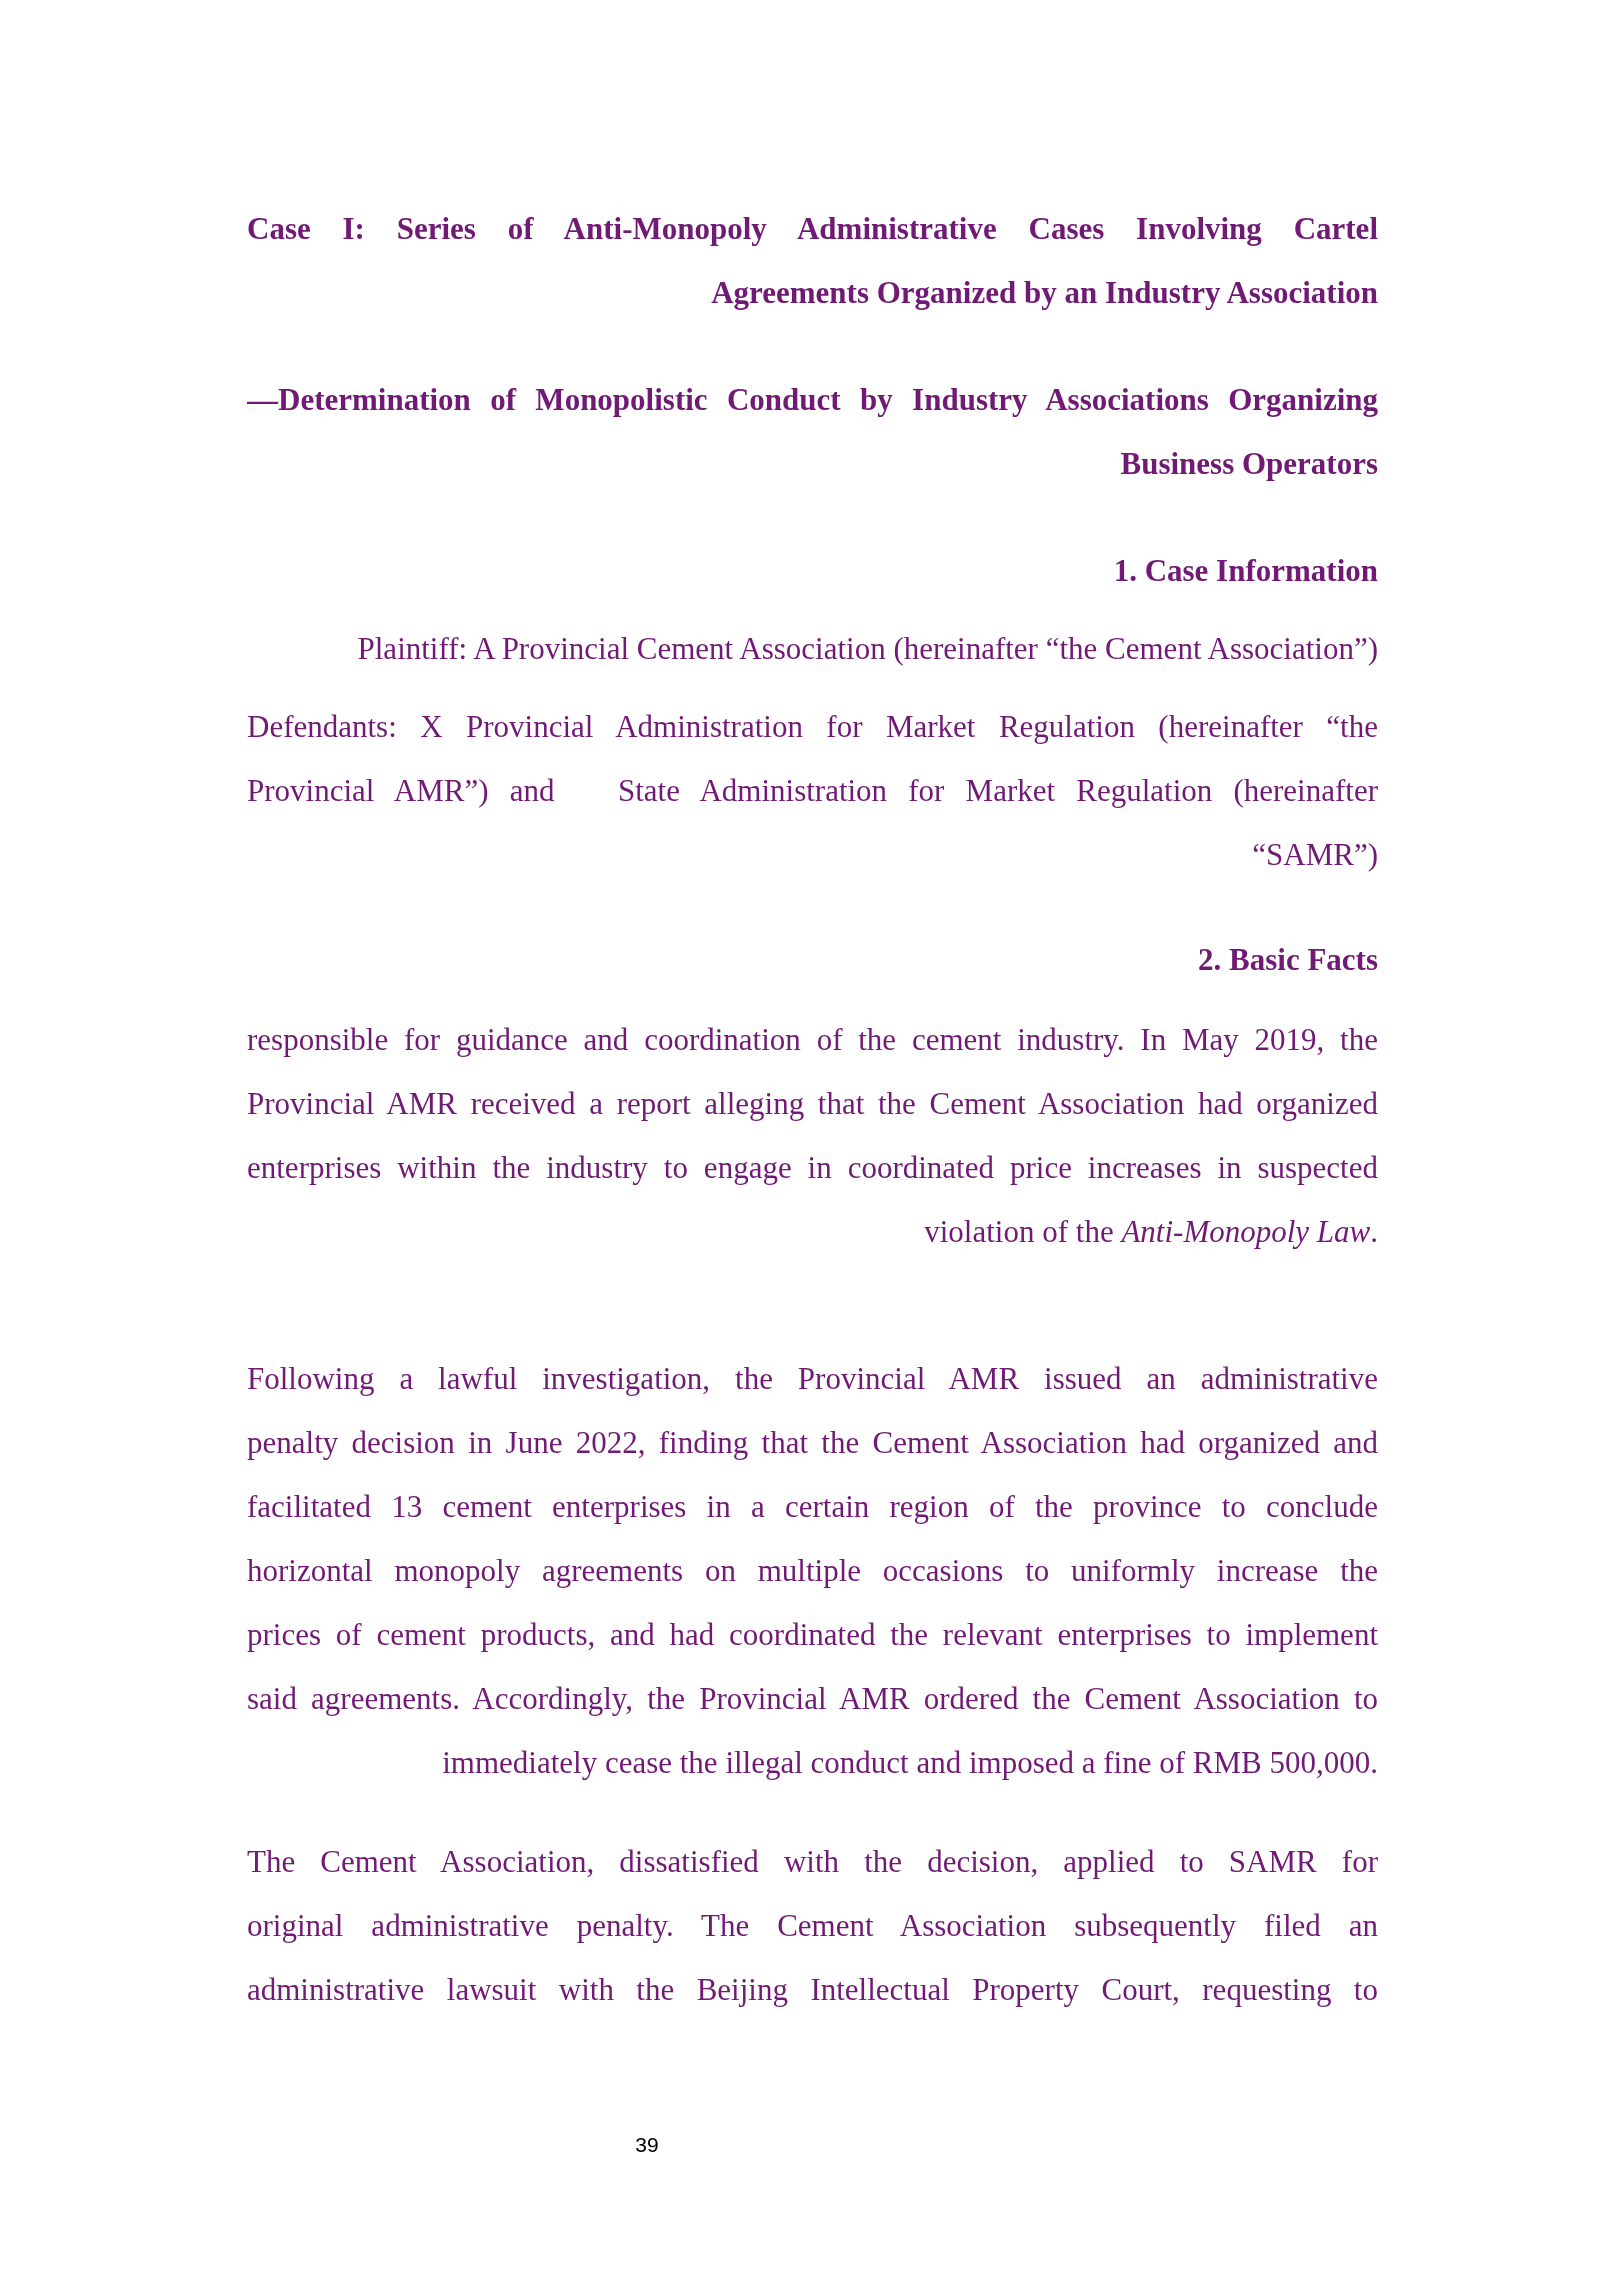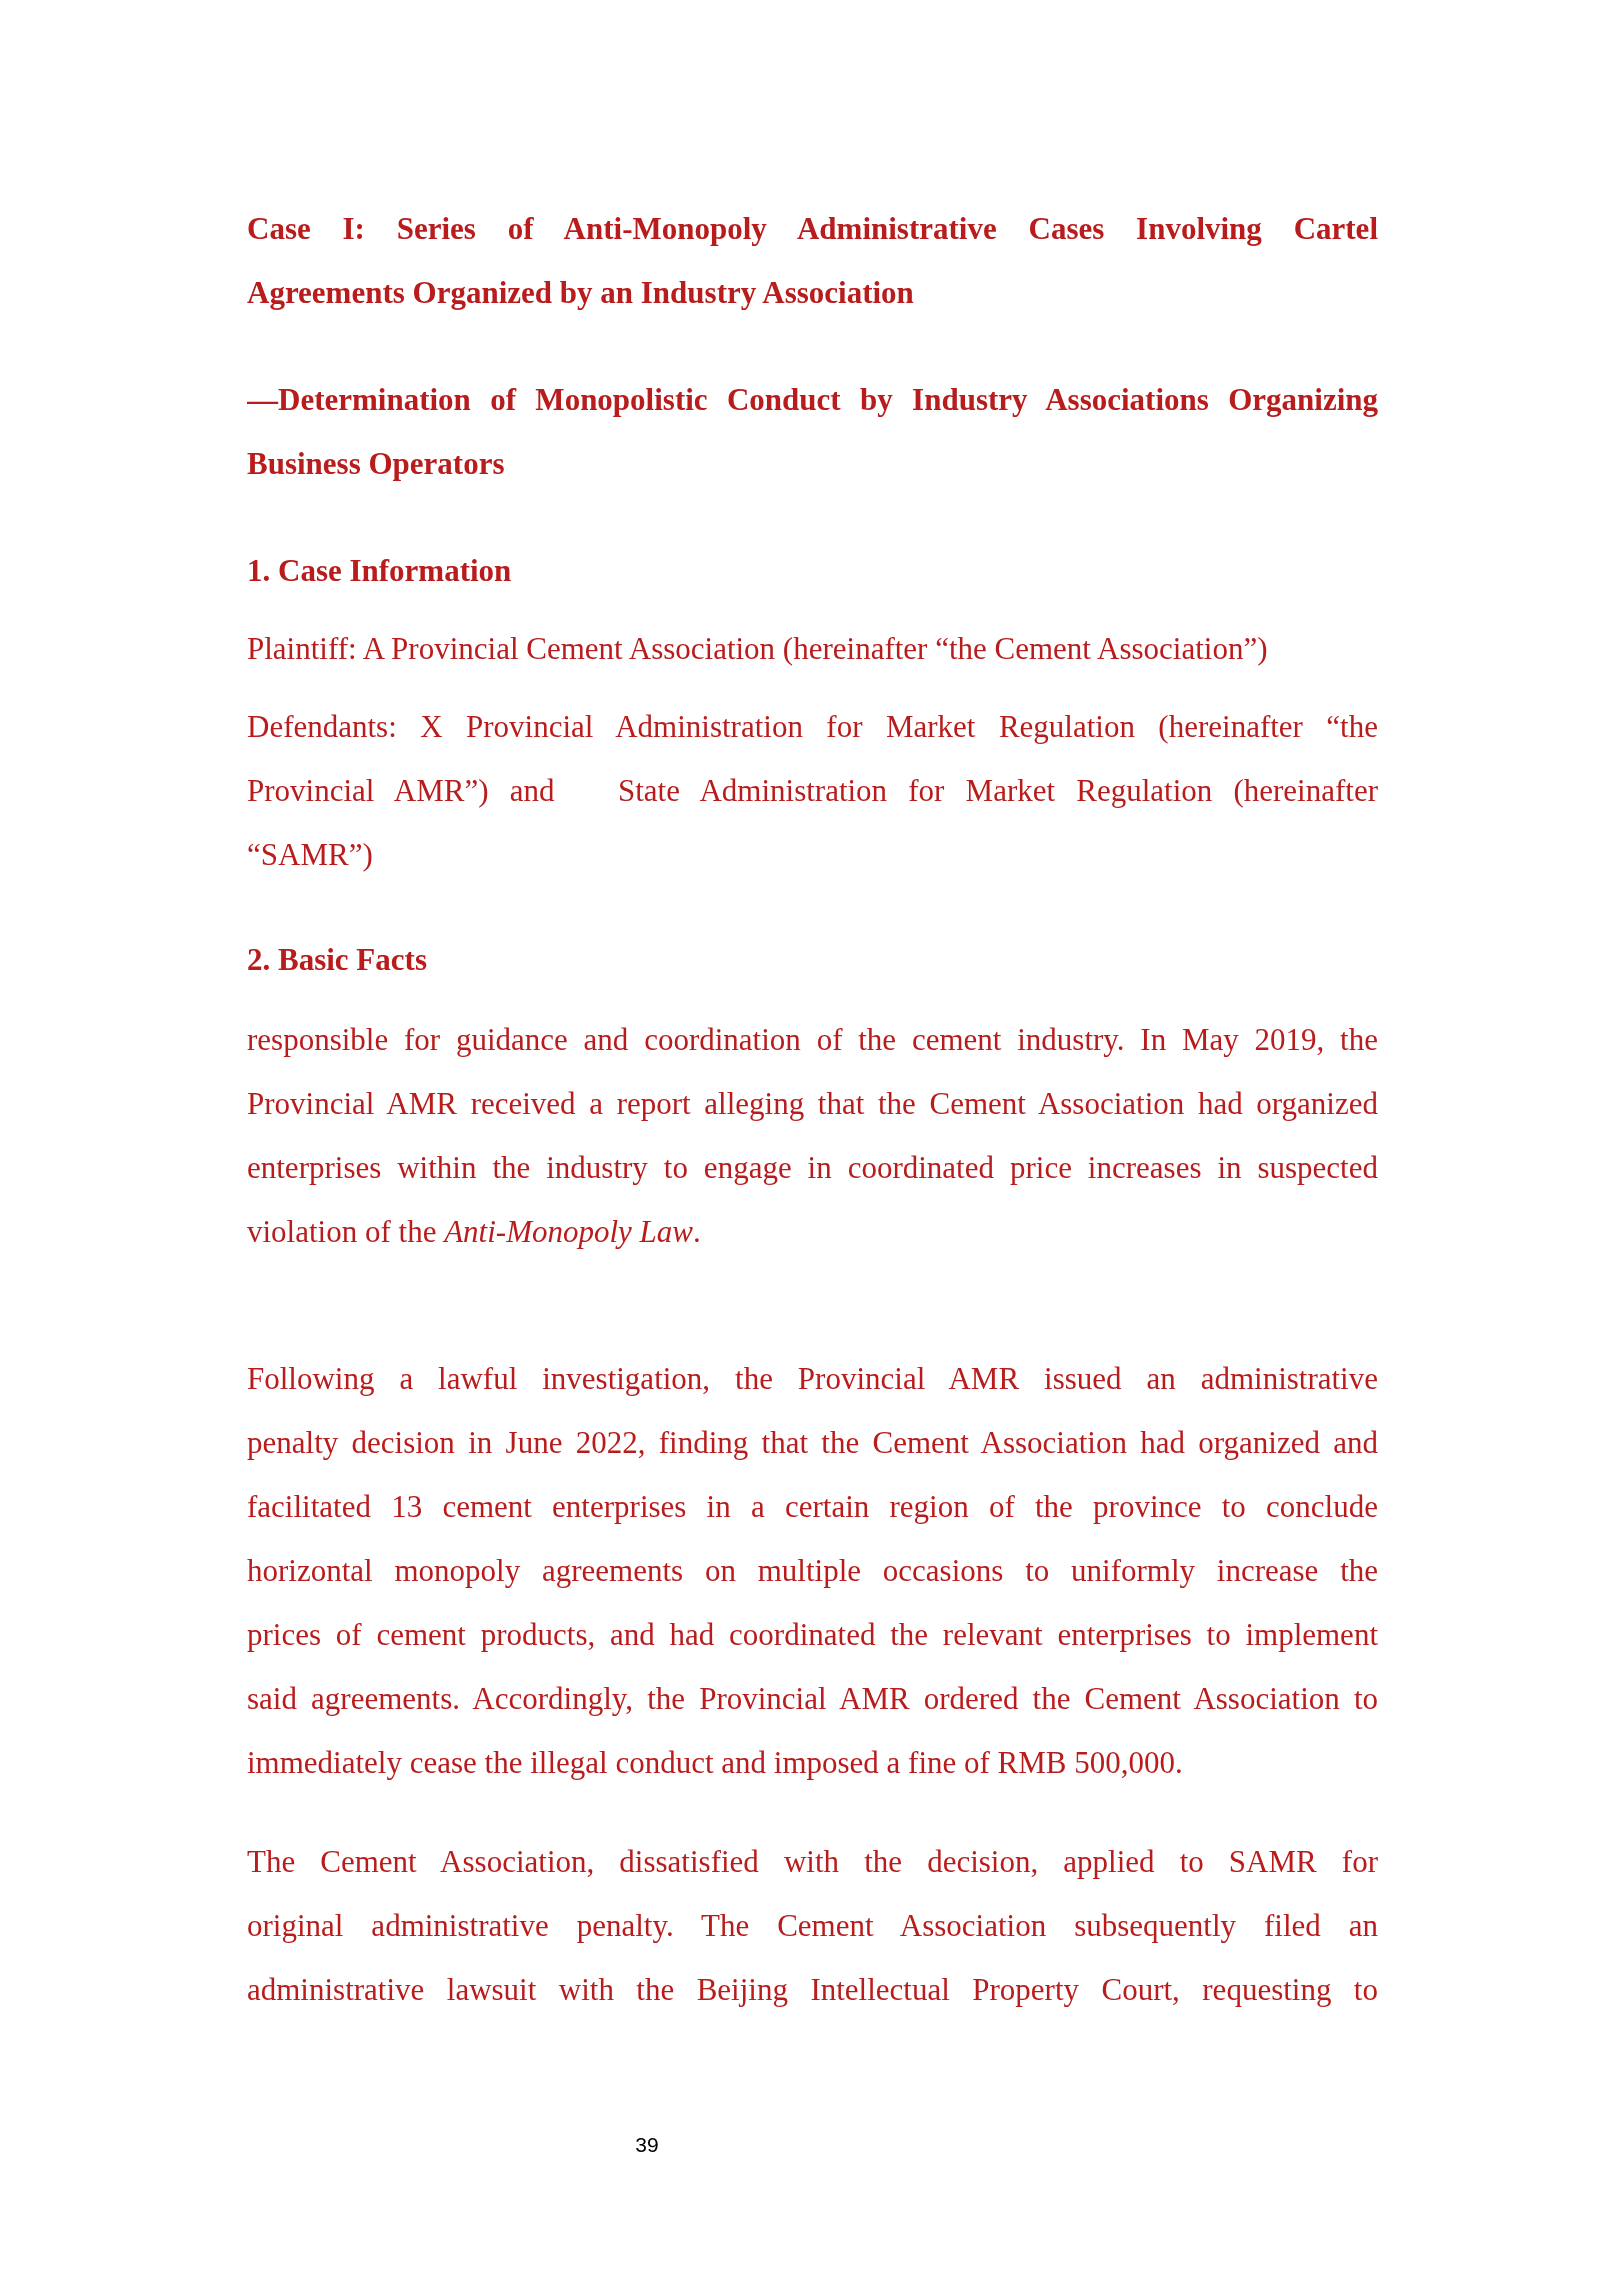--- a/index.html
+++ b/index.html
@@ -1,24 +1,24 @@
 <!DOCTYPE html>
 <html style="font-size:13.5px"><head>
 <meta charset="utf-8">
 <style>
   html, body { margin: 0; padding: 0; background: #ffffff; }
   body { width: 1623px; height: 2295px; position: relative; overflow: hidden; }
   .page { position: absolute; left: 0; top: 0; width: 1623px; height: 2295px; background: #ffffff; }
   .block {
     position: absolute; left: 247px; width: 1131px;
     font-family: "Liberation Serif", "DejaVu Serif", serif;
-    font-size: 31px; line-height: 64px; color: #b91c1c;
+    font-size: 31px; line-height: 64px; color: #701a75;
   }
   .bold { font-weight: bold; }
-  .line { display: block; white-space: nowrap; height: 64px; }
+  .line { display: block; white-space: nowrap; height: 64px; text-align: right; }
   .line.j { text-align: justify; text-align-last: justify; white-space: normal; overflow: hidden; }
   .it { font-style: italic; }
   .page-number {
     position: absolute; left: 0; width: 1294px; top: 2130px; text-align: center;
     font-family: "Liberation Sans", "DejaVu Sans", sans-serif; font-size: 21px; line-height: 29px; color: #000;
   }
 </style>
 </head>
 <body>
 

